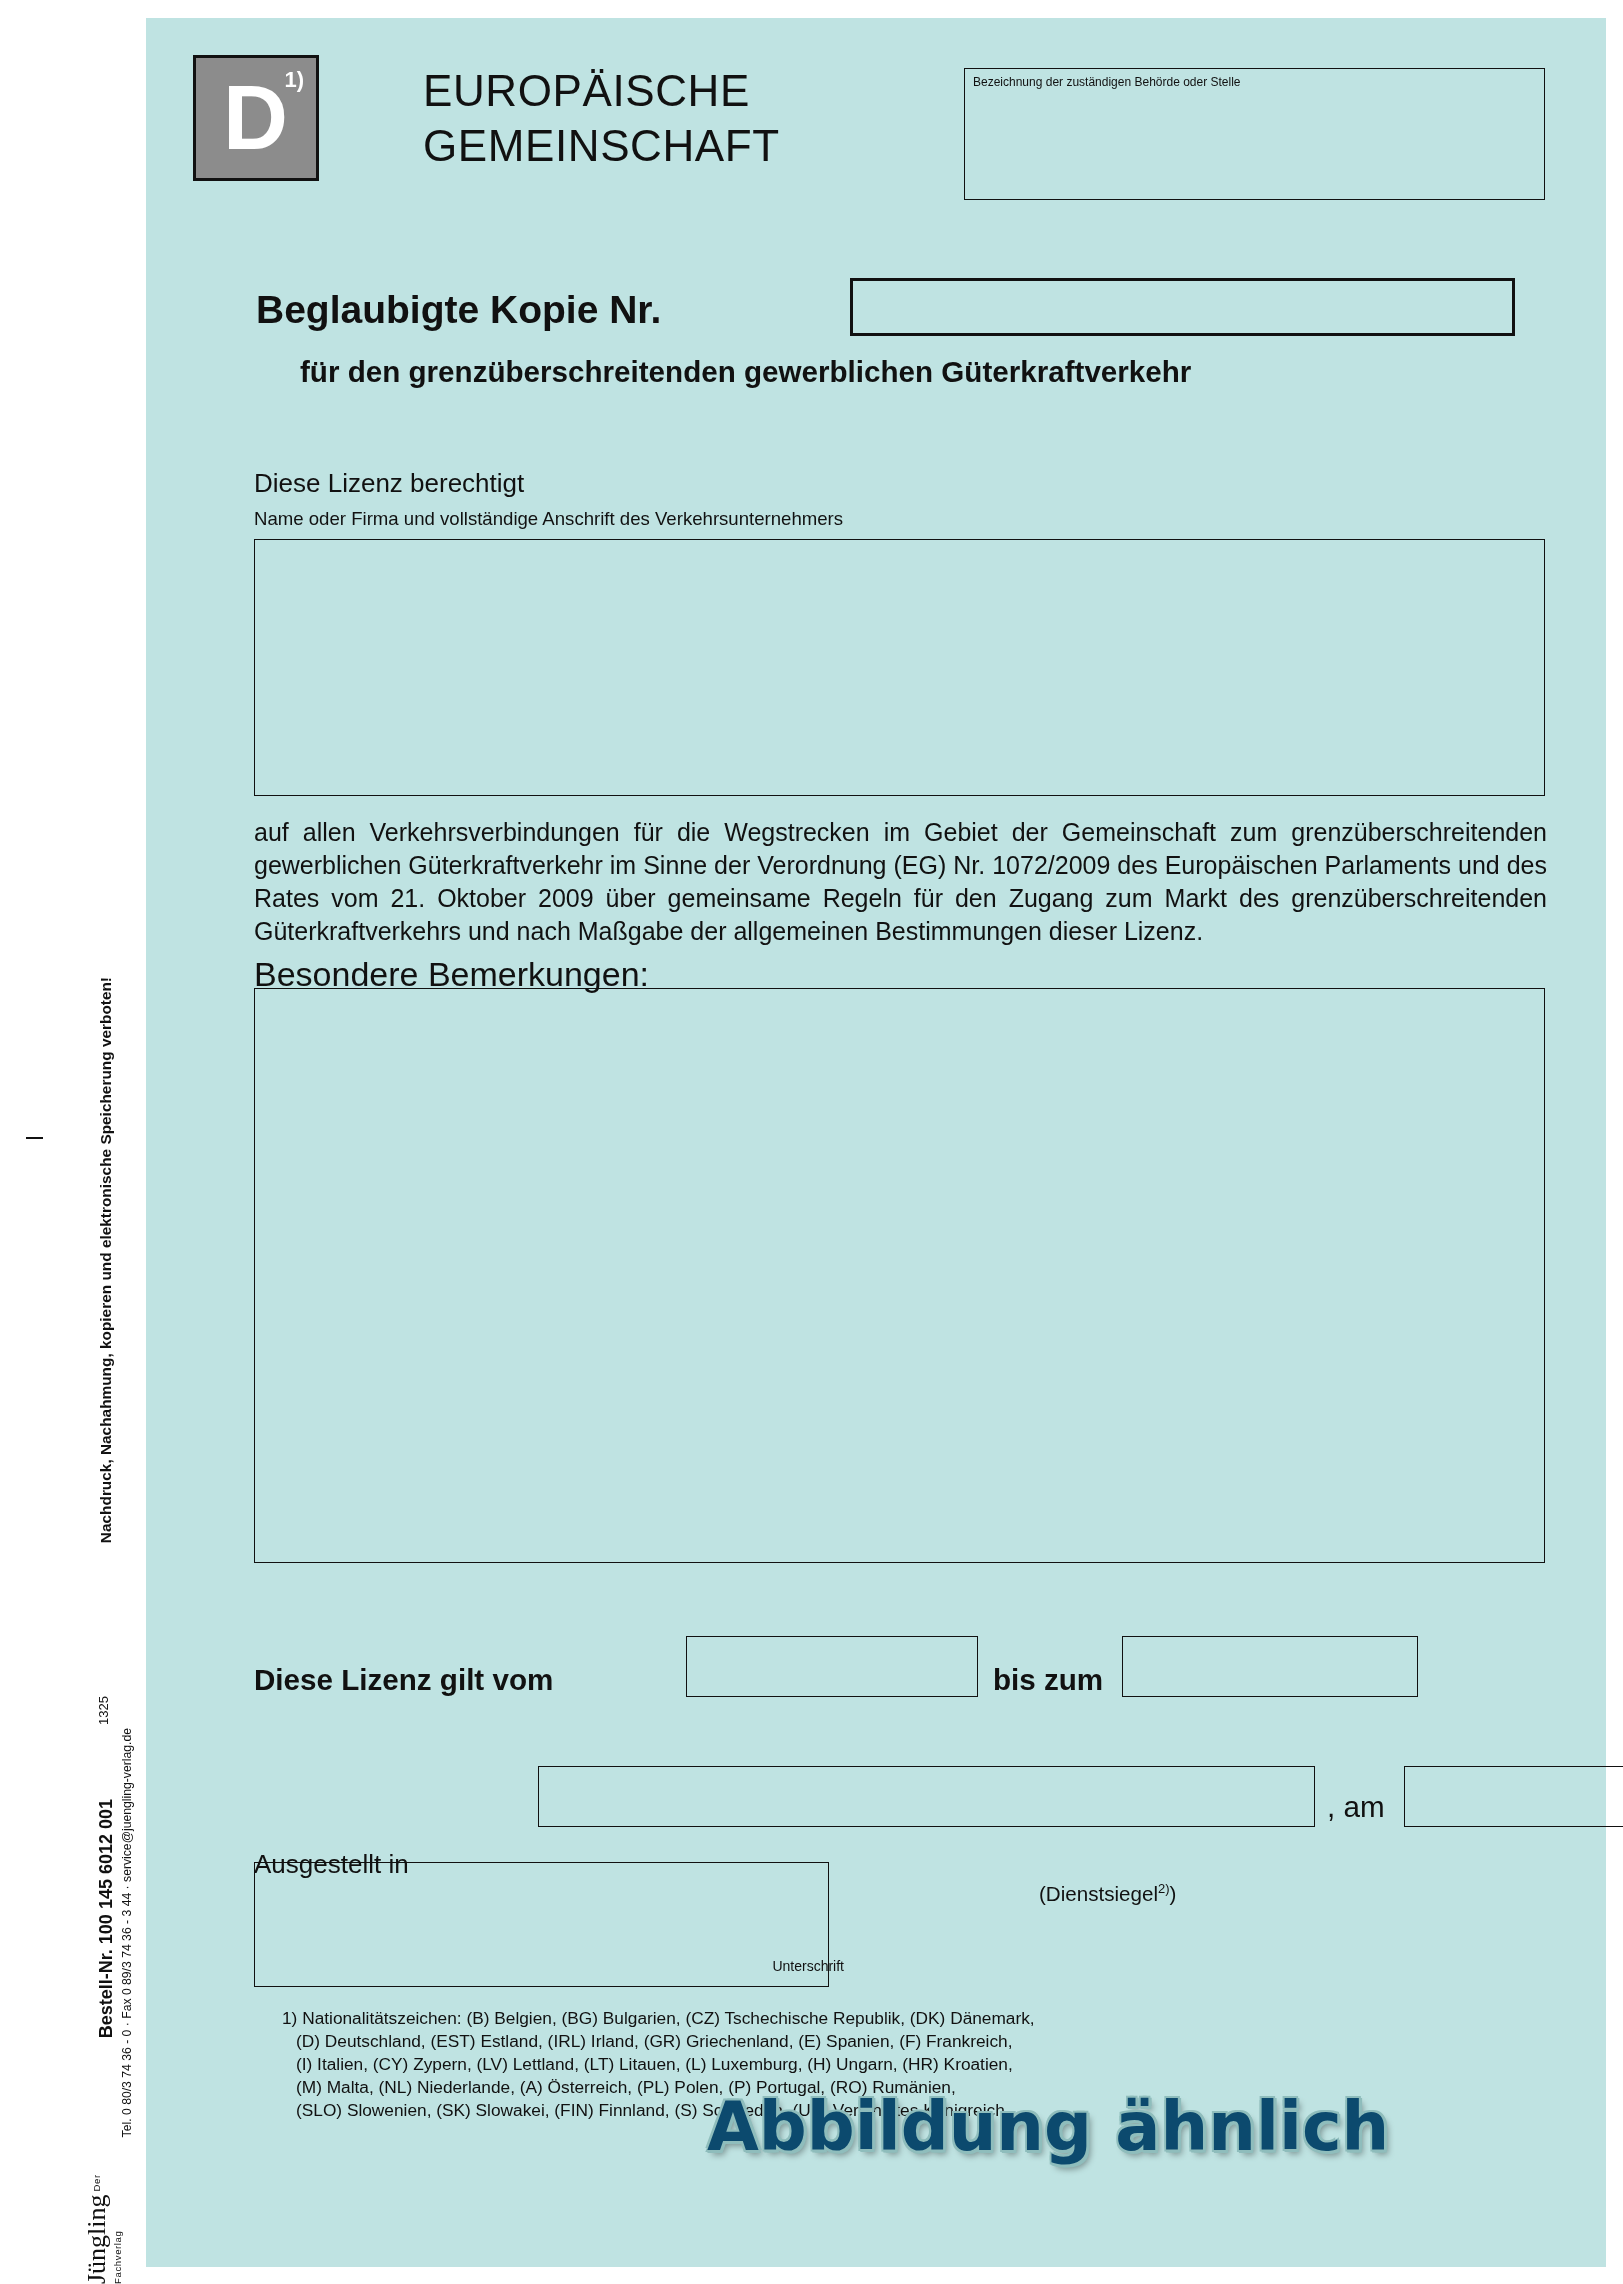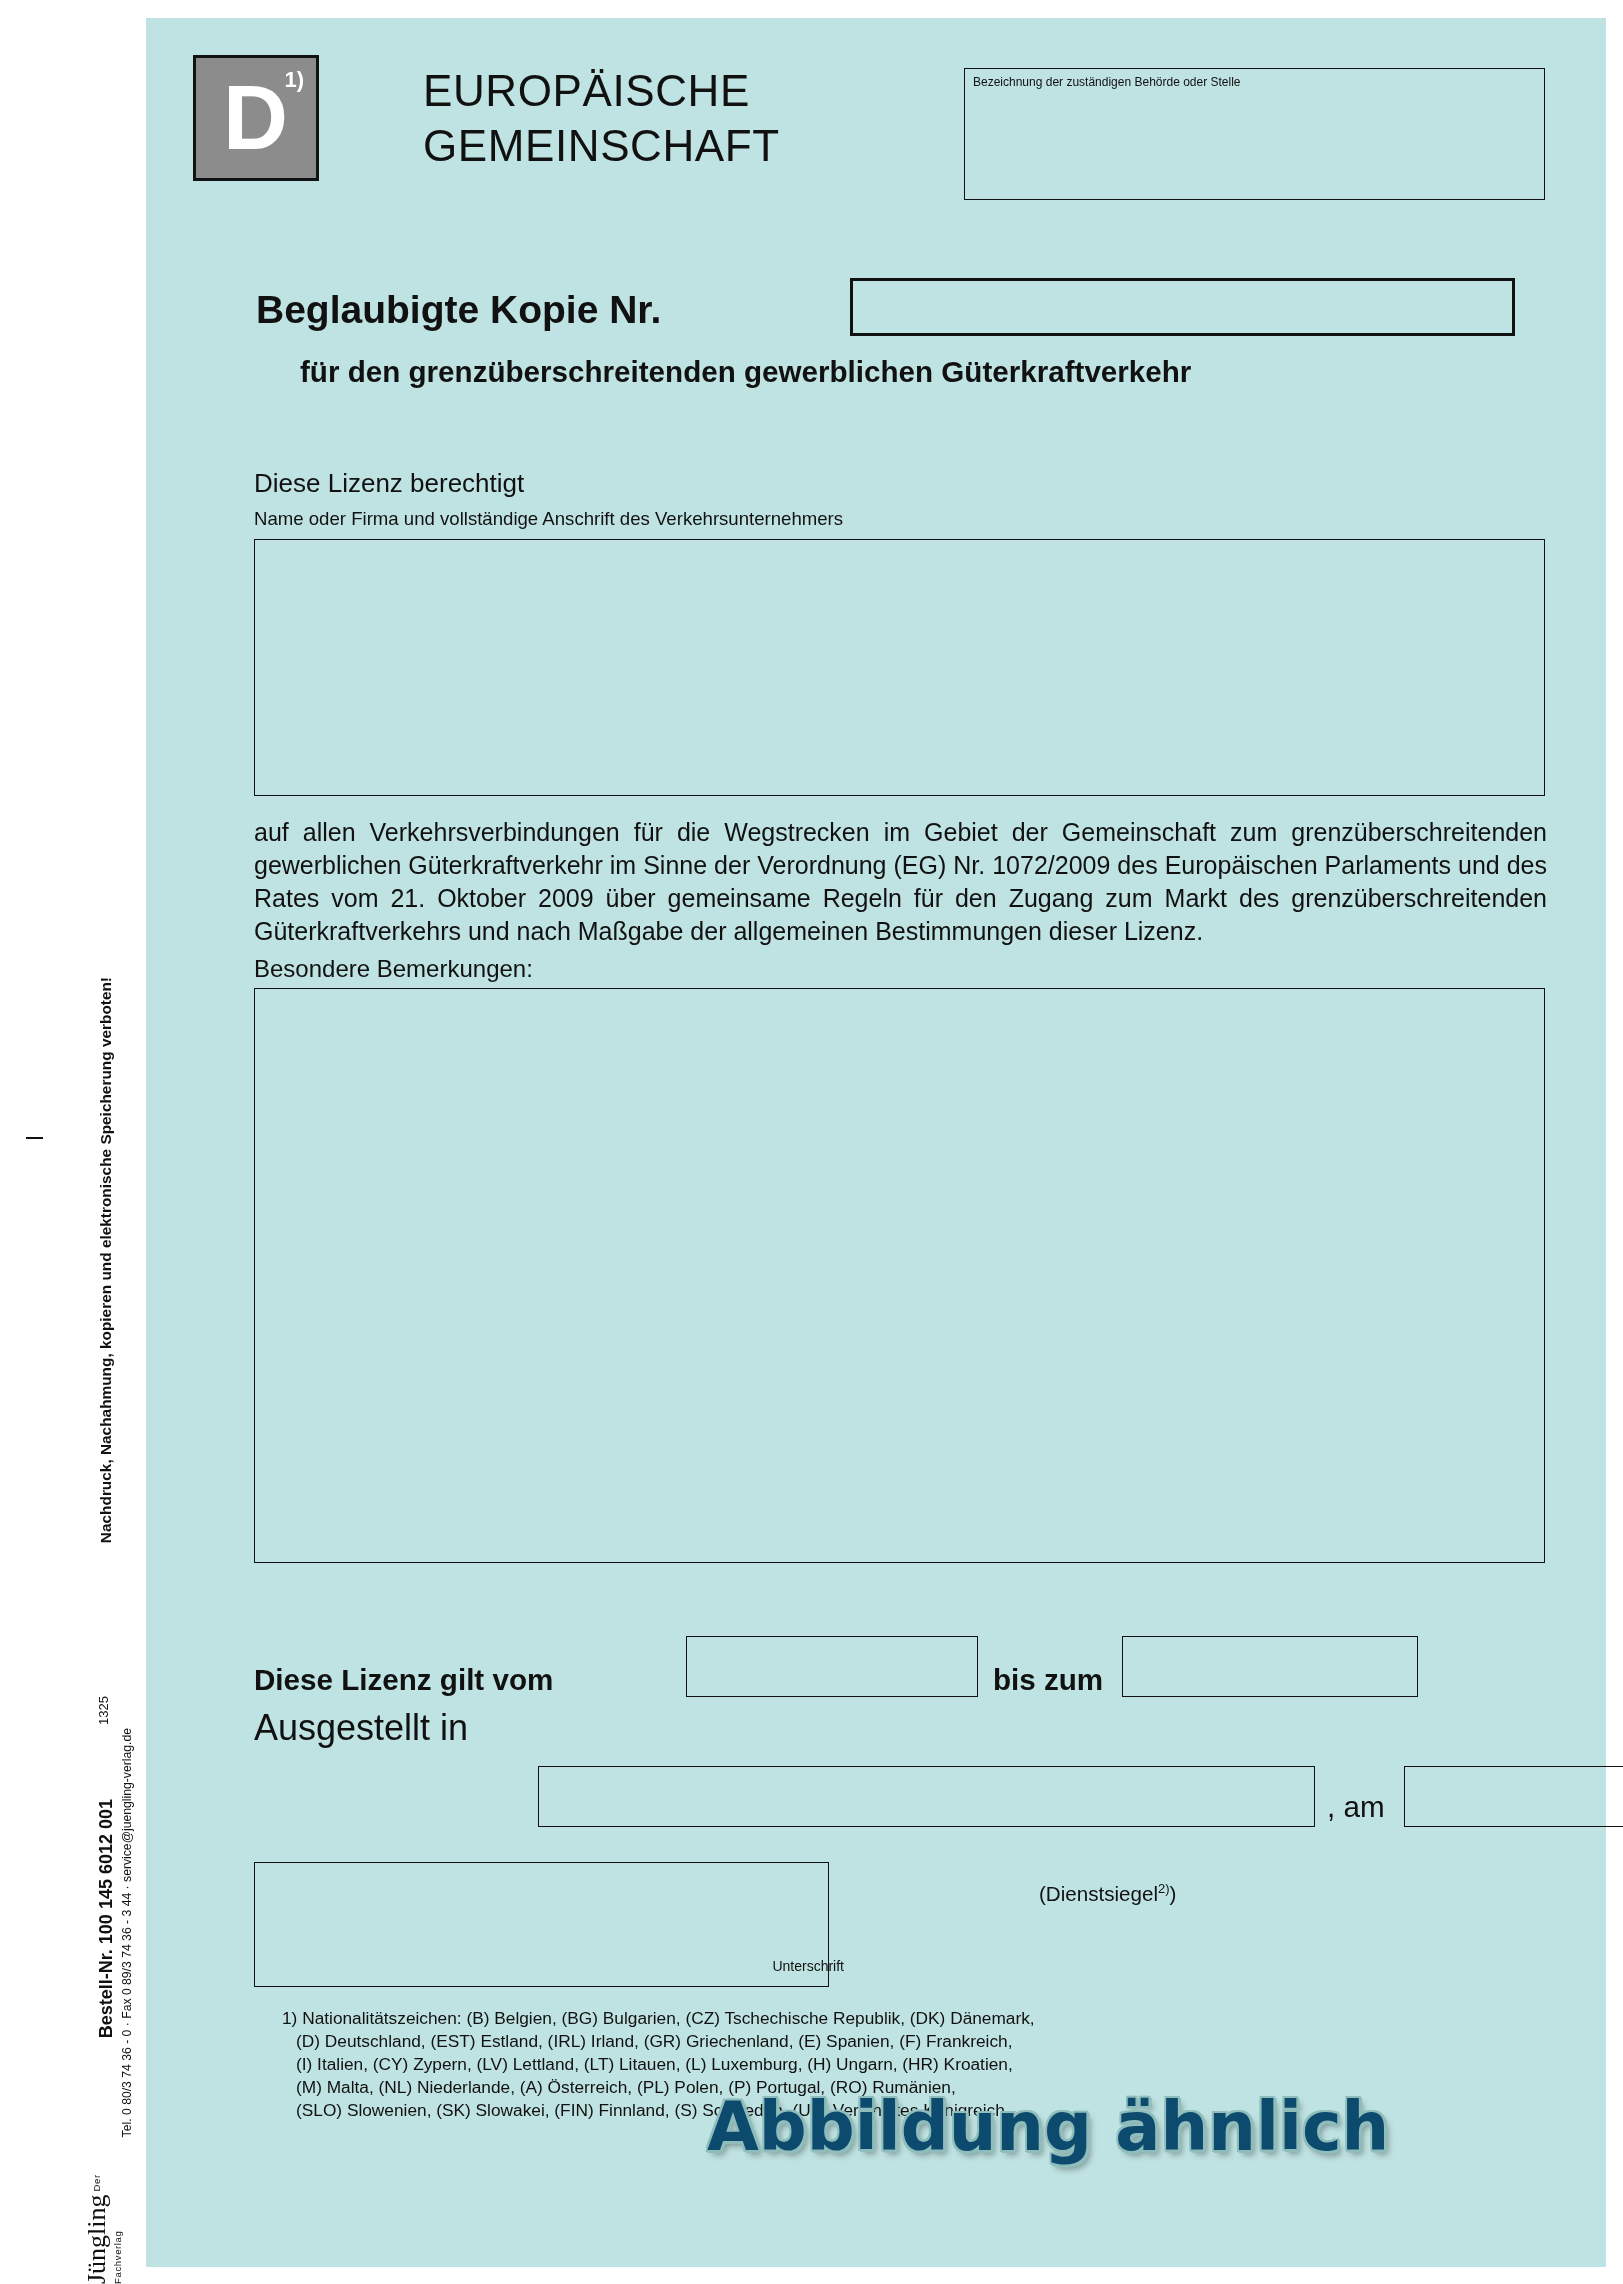--- a/index.html
+++ b/index.html
@@ -89,21 +89,21 @@
   }
 
   
   #main-par{
     position:absolute;left:82px;top:785px;width:1293px;
     font-size:25px;line-height:1.32;text-align:justify;
   }
 
   
   #remarks-label{
-    position:absolute;left:82px;top:924px;font-size:24px;
+    position:absolute;left:82px;top:924px;font-size:34px;
   }
   #remarks-box{
     position:absolute;left:82px;top:957px;width:1291px;height:575px;
     border:1.9px solid #111;box-sizing:border-box;
   }
 
   
   #valid-from-label{
     position:absolute;left:82px;top:1632px;font-size:29.6px;font-weight:bold;
   }
@@ -114,21 +114,21 @@
   #valid-to-label{
     position:absolute;left:821px;top:1632px;font-size:29.6px;font-weight:bold;
   }
   #valid-to-box{
     position:absolute;left:950px;top:1605px;width:296px;height:61px;
     border:1.9px solid #111;box-sizing:border-box;
   }
 
   
   #issued-label{
-    position:absolute;left:82px;top:1676px;font-size:36px;text-align:right;
+    position:absolute;left:82px;top:1818px;font-size:26px;text-align:right;
   }
   #issued-place-box{
     position:absolute;left:366px;top:1735px;width:777px;height:61px;
     border:1.9px solid #111;box-sizing:border-box;
   }
   #issued-comma{
     position:absolute;left:1155px;top:1759px;font-size:29.6px;
   }
   #issued-date-box{
     position:absolute;left:1232px;top:1735px;width:302px;height:61px;

